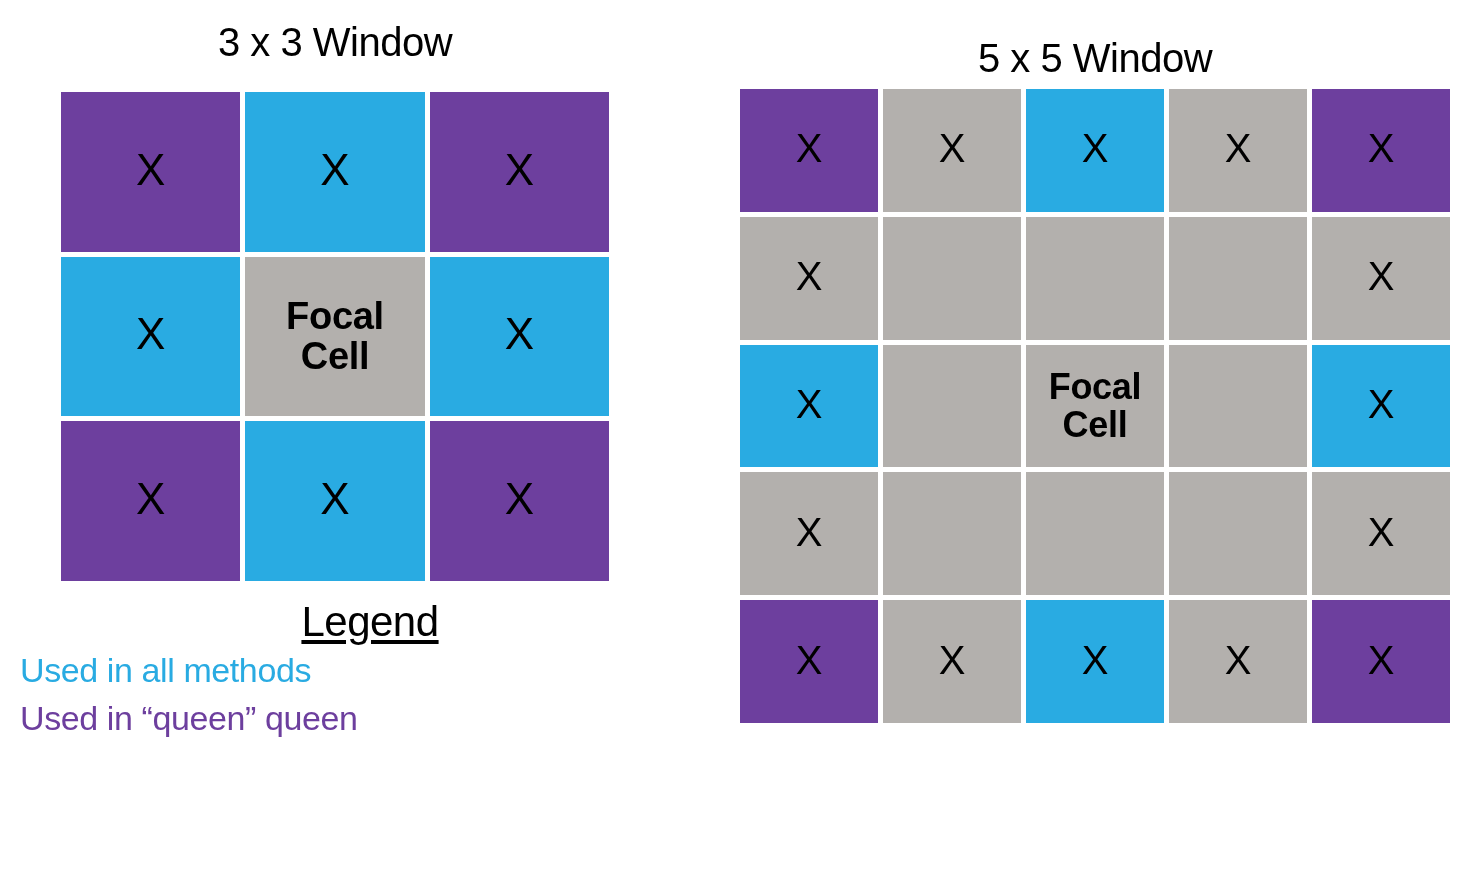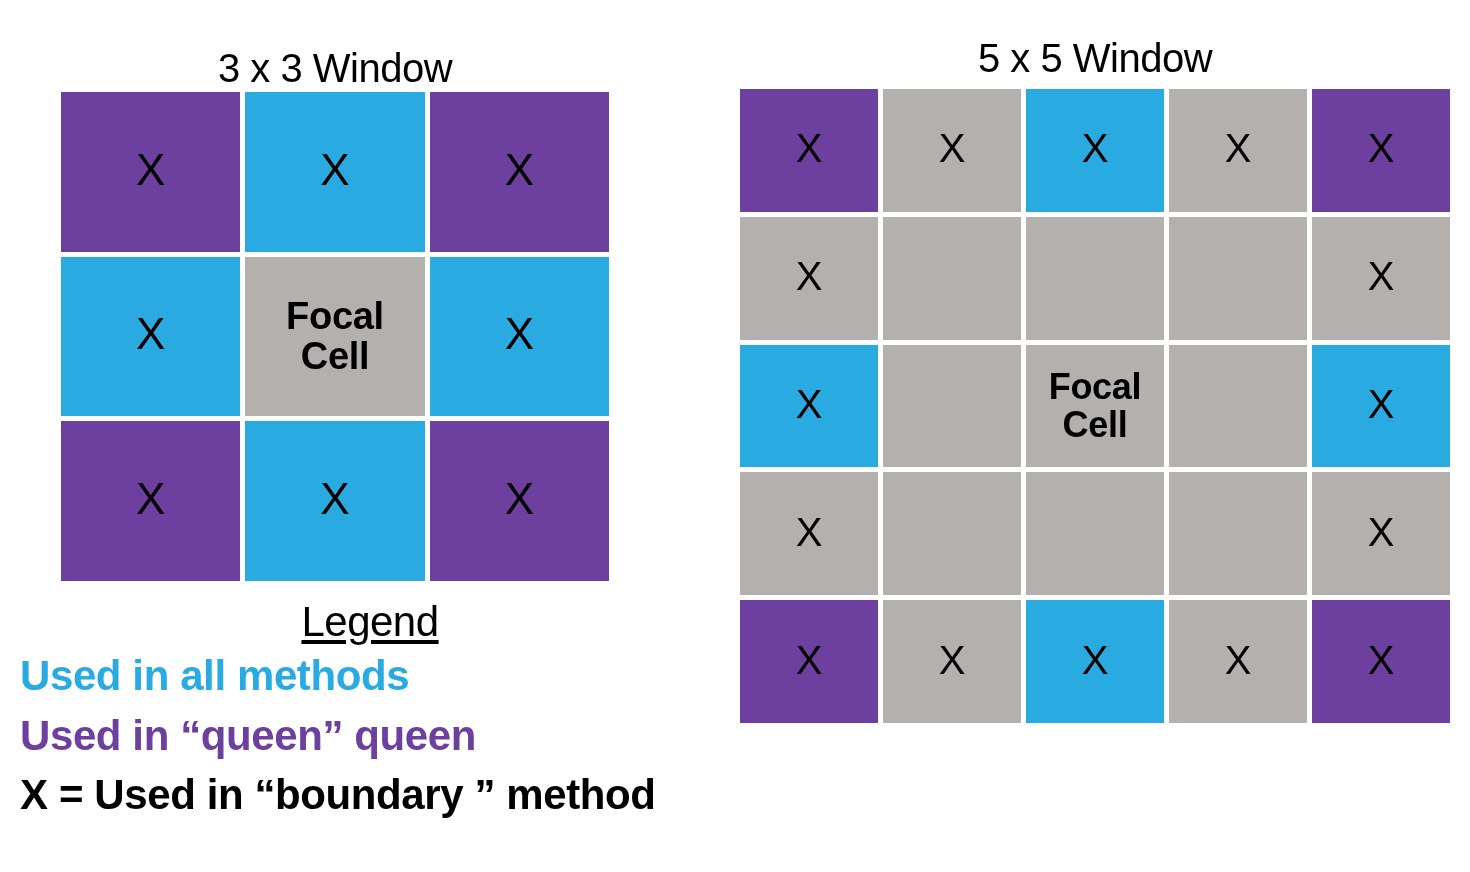--- a/index.html
+++ b/index.html
@@ -18,21 +18,21 @@
   
   .window-title {
     position: absolute;
     text-align: center;
     color: #000000;
     font-size: 40px;
     font-weight: 400;
     letter-spacing: -0.5px;
     white-space: nowrap;
   }
-  #title-3x3 { left: 61px;  top: 46px;  width: 548px; }
+  #title-3x3 { left: 61px;  top: 20px;  width: 548px; }
   #title-5x5 { left: 740px; top: 36px;  width: 710px; }
 
   
   .grid {
     position: absolute;
     display: grid;
     gap: 5px;
   }
   #grid-3x3 {
     left: 61px;  top: 92px;
@@ -92,22 +92,22 @@
     margin-left: -90px;
     font-size: 42px;
     font-weight: 400;
     color: #000000;
     text-decoration: underline;
     text-underline-offset: 4px;
     letter-spacing: -0.5px;
   }
   .legend-line {
     display: block;
-    font-size: 42px;
-    font-weight: 700;
+    font-size: 34px;
+    font-weight: 400;
     letter-spacing: -0.4px;
     line-height: 1.42;
     white-space: nowrap;
   }
   .legend-line.blue   { color: #29ABE2; }
   .legend-line.purple { color: #6D3F9E; }
   .legend-line.black  { color: #000000; }
 </style>
 </head>
 <body>
@@ -208,14 +208,13 @@
     </div>
   </div>
 
 <div id="legend">
   <span id="legend-title">Legend</span>
 
   <span class="legend-line blue">Used in all methods</span>
 
   <span class="legend-line purple">Used in “queen” queen</span>
 
-  <span class="legend-line black">X = Used in “boundary ” method</span>
 </div>
 
 </body></html>

